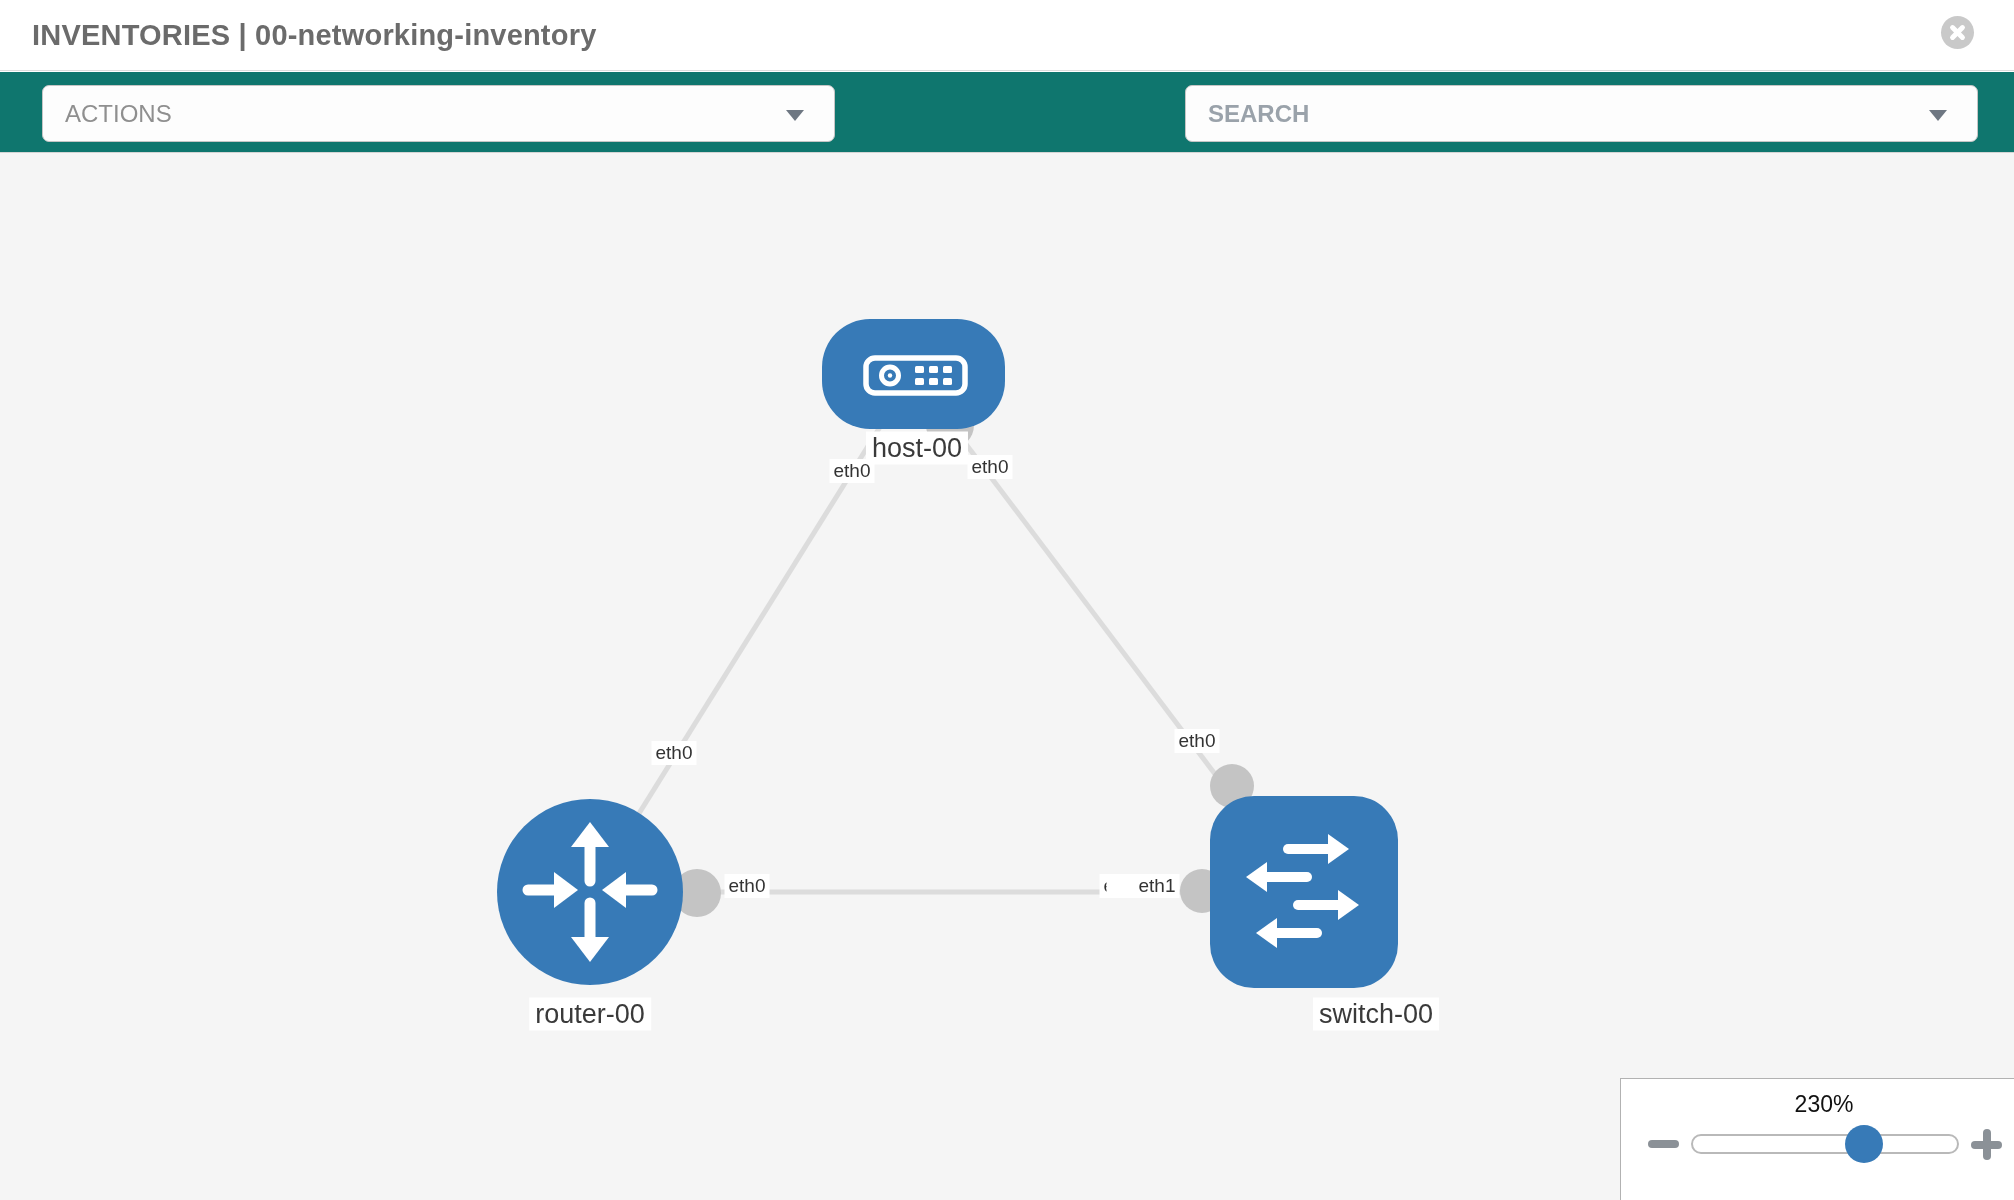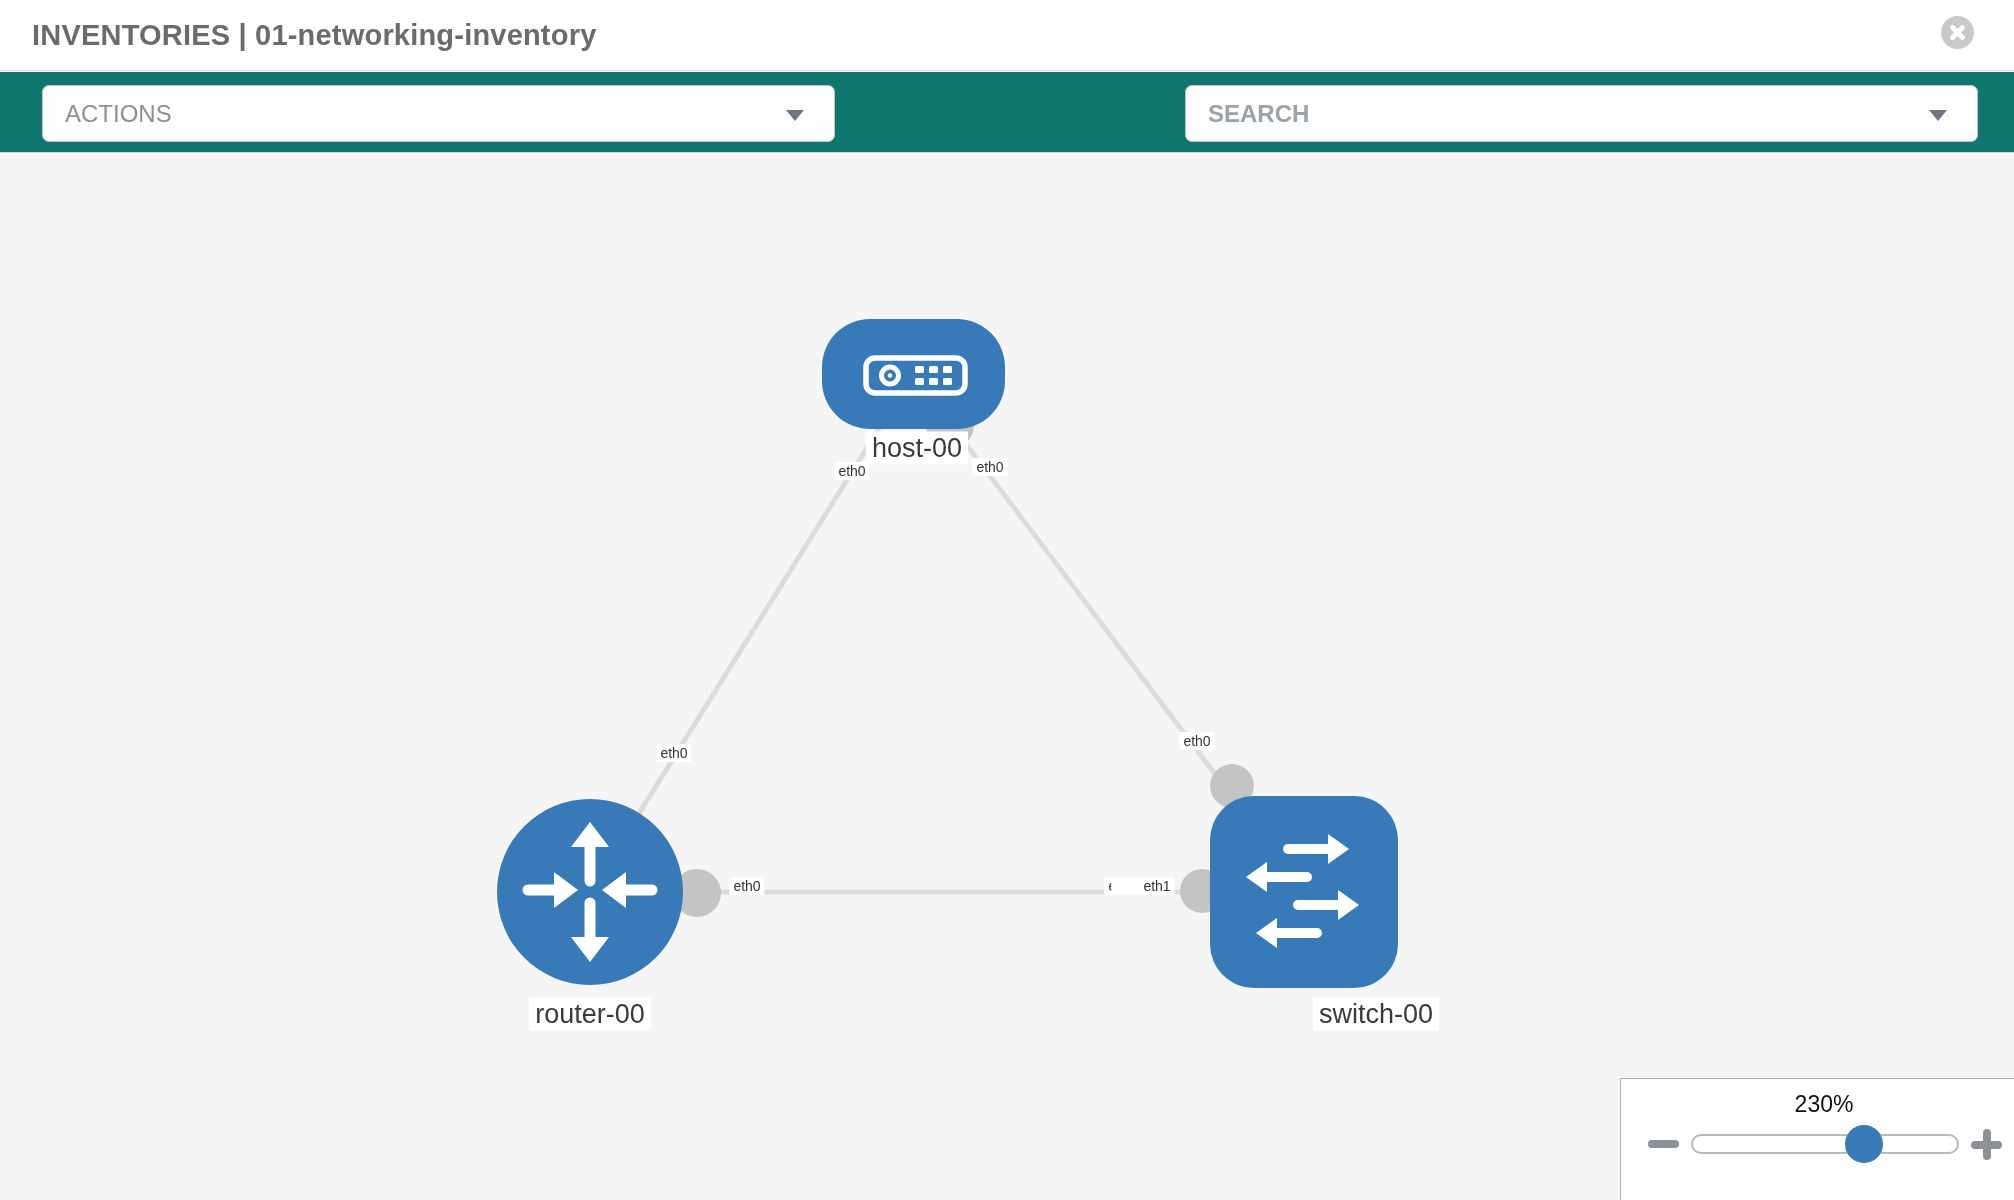--- a/index.html
+++ b/index.html
@@ -41,21 +41,21 @@
   
   .canvas { position: absolute; left: 0; top: 153px; width: 2014px; height: 1047px;
             background: #f5f5f5; }
   .net-svg { position: absolute; left: 0; top: 0; }
 
   
   .node-label { position: absolute; transform: translate(-50%,-50%);
                 background: #ffffff; color: #3a3a3a; font-size: 27px;
                 padding: 1px 6px; white-space: nowrap; }
   .iface-label { position: absolute; transform: translate(-50%,-50%);
-                 background: #ffffff; color: #333333; font-size: 14px;
+                 background: #ffffff; color: #333333; font-size: 19px;
                  padding: 1px 4px; white-space: nowrap; }
 
   
   .zoom-panel { position: absolute; left: 1620px; top: 1078px; width: 400px; height: 128px;
                 background: #ffffff; border: 1px solid #b2b2b2; }
   .zoom-value { position: absolute; left: 203px; top: 12px; transform: translateX(-50%);
                 font-size: 23px; color: #111111; }
   .zoom-minus { position: absolute; left: 27px; top: 61px; width: 31px; height: 8px;
                 background: #8b9197; border-radius: 4px; cursor: pointer; }
   .zoom-track { position: absolute; left: 70px; top: 55px; width: 268px; height: 20px;
@@ -67,21 +67,21 @@
                   background: #8b9197; border-radius: 4px; }
   .zoom-plus .v { position: absolute; left: 11.5px; top: 0; width: 8px; height: 31px;
                   background: #8b9197; border-radius: 4px; }
 </style>
 </head>
 <body>
 
 <div class="stage">
 
   <div class="header">
-    <div class="header-title">INVENTORIES | 01-networking-inventory</div>
+    <div class="header-title">INVENTORIES | 00-networking-inventory</div>
     <div class="close-btn">
       <span class="bar b1"></span>
       <span class="bar b2"></span>
     </div>
   </div>
 
   <div class="toolbar">
     <div class="select-box actions-box">
       <span class="select-label">ACTIONS</span>
       <span class="caret-down"></span>

